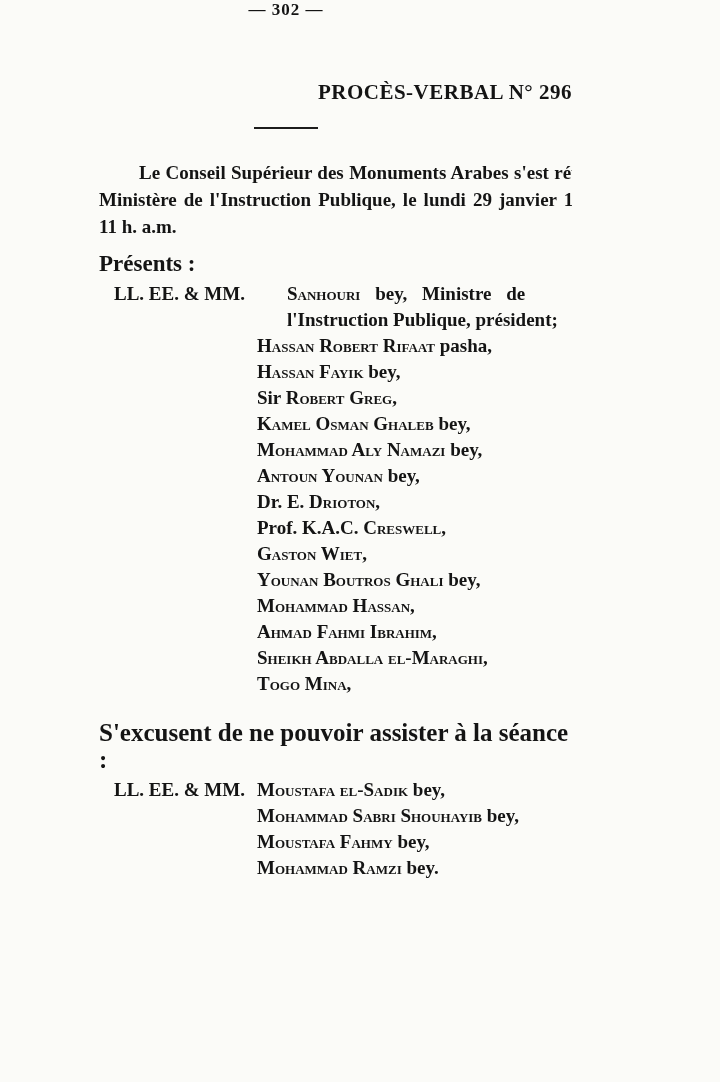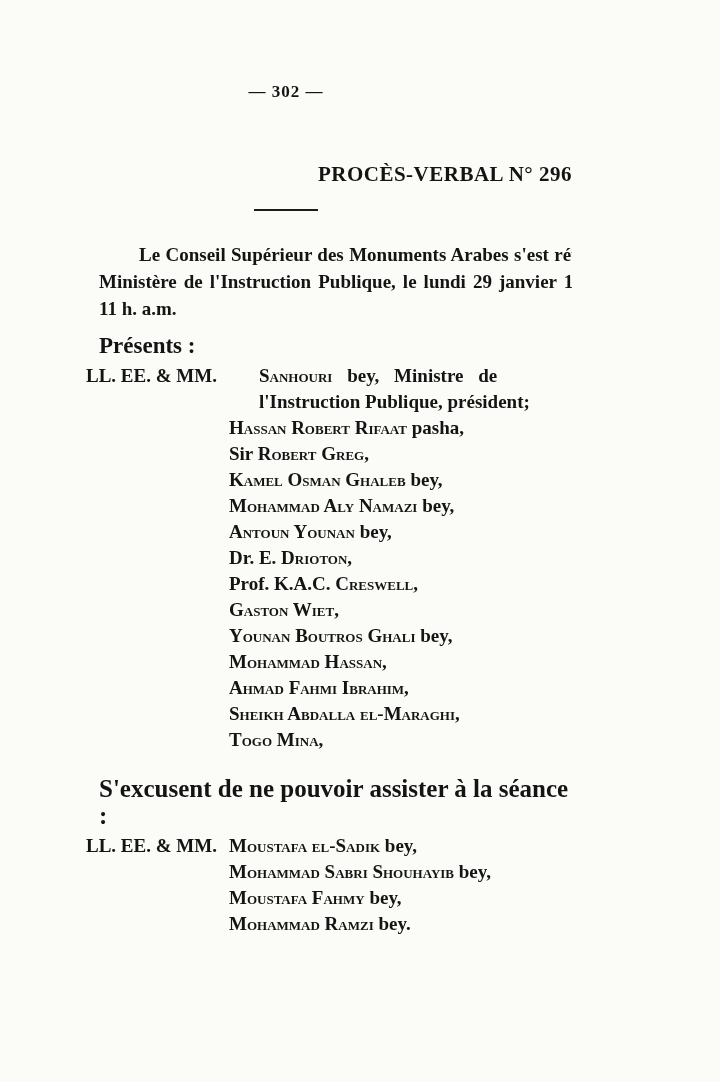--- a/index.html
+++ b/index.html
@@ -5,21 +5,20 @@
   html, body { margin: 0; padding: 0; }
   body {
     width: 720px; height: 1082px;
     background: #fbfbf8;
     font-family: "Liberation Serif", "DejaVu Serif", serif;
     color: #141414;
   }
   .page {
     box-sizing: border-box;
     width: 572px; height: 1082px;
-    padding-top: 82px;
     overflow: hidden;
     font-weight: bold;
   }
   .page-number {
     text-align: center;
     font-size: 17px;
     letter-spacing: 1px;
   }
   .doc-title {
     margin: 60px 0 0;
@@ -41,21 +40,21 @@
     text-align: justify;
     text-indent: 40px;
   }
   .section-label {
     margin: 10px 0 4px 99px;
     font-size: 23px;
     line-height: 27px;
   }
   .block {
     display: flex;
-    margin-left: 86px;
+    margin-left: 114px;
     font-size: 19px;
     line-height: 26px;
     margin-top: 2px;
   }
   .prefix { width: 143px; flex-shrink: 0; }
   .names { flex: 1; }
   .name-line { white-space: nowrap; }
   .name-line.wrap { margin-left: 30px; }
   .name-line.spread { word-spacing: 10px; }
   .sc { font-variant: small-caps; }
@@ -82,20 +81,21 @@
 
   <div class="block">
     <div class="prefix">LL. EE. &amp; MM.</div>
     <div class="names">
       <div class="name-line wrap spread"><span class="pre"></span><span class="sc">Sanhouri</span><span class="rest"> bey, Ministre de</span></div>
       <div class="name-line wrap"><span class="pre"></span><span class="sc"></span><span class="rest">l'Instruction Publique, président;</span></div>
       <div>
 
           <div class="name-line"><span class="pre"></span><span class="sc">Hassan Robert Rifaat</span><span class="rest"> pasha,</span></div>
 
+          <div class="name-line"><span class="pre"></span><span class="sc">Hassan Fayik</span><span class="rest"> bey,</span></div>
 
           <div class="name-line"><span class="pre">Sir </span><span class="sc">Robert Greg</span><span class="rest">,</span></div>
 
           <div class="name-line"><span class="pre"></span><span class="sc">Kamel Osman Ghaleb</span><span class="rest"> bey,</span></div>
 
           <div class="name-line"><span class="pre"></span><span class="sc">Mohammad Aly Namazi</span><span class="rest"> bey,</span></div>
 
           <div class="name-line"><span class="pre"></span><span class="sc">Antoun Younan</span><span class="rest"> bey,</span></div>
 
           <div class="name-line"><span class="pre">Dr. </span><span class="sc">E. Drioton</span><span class="rest">,</span></div>

